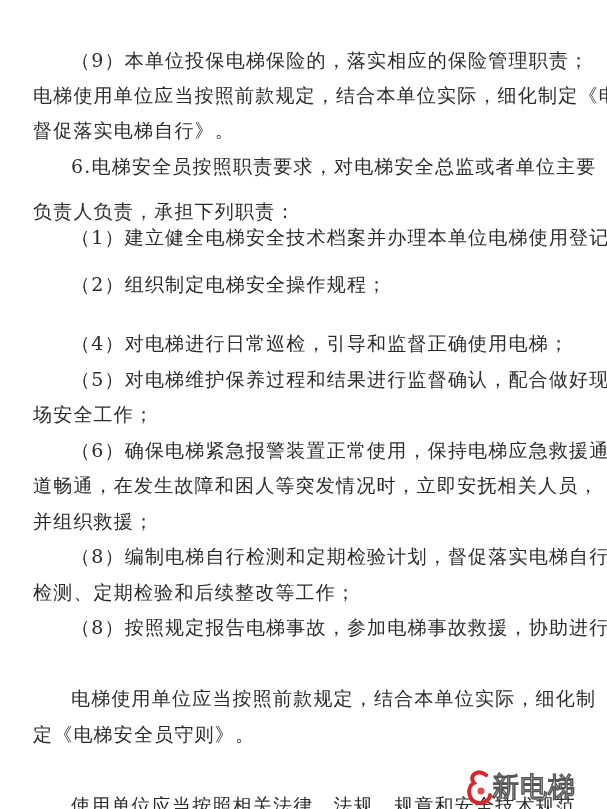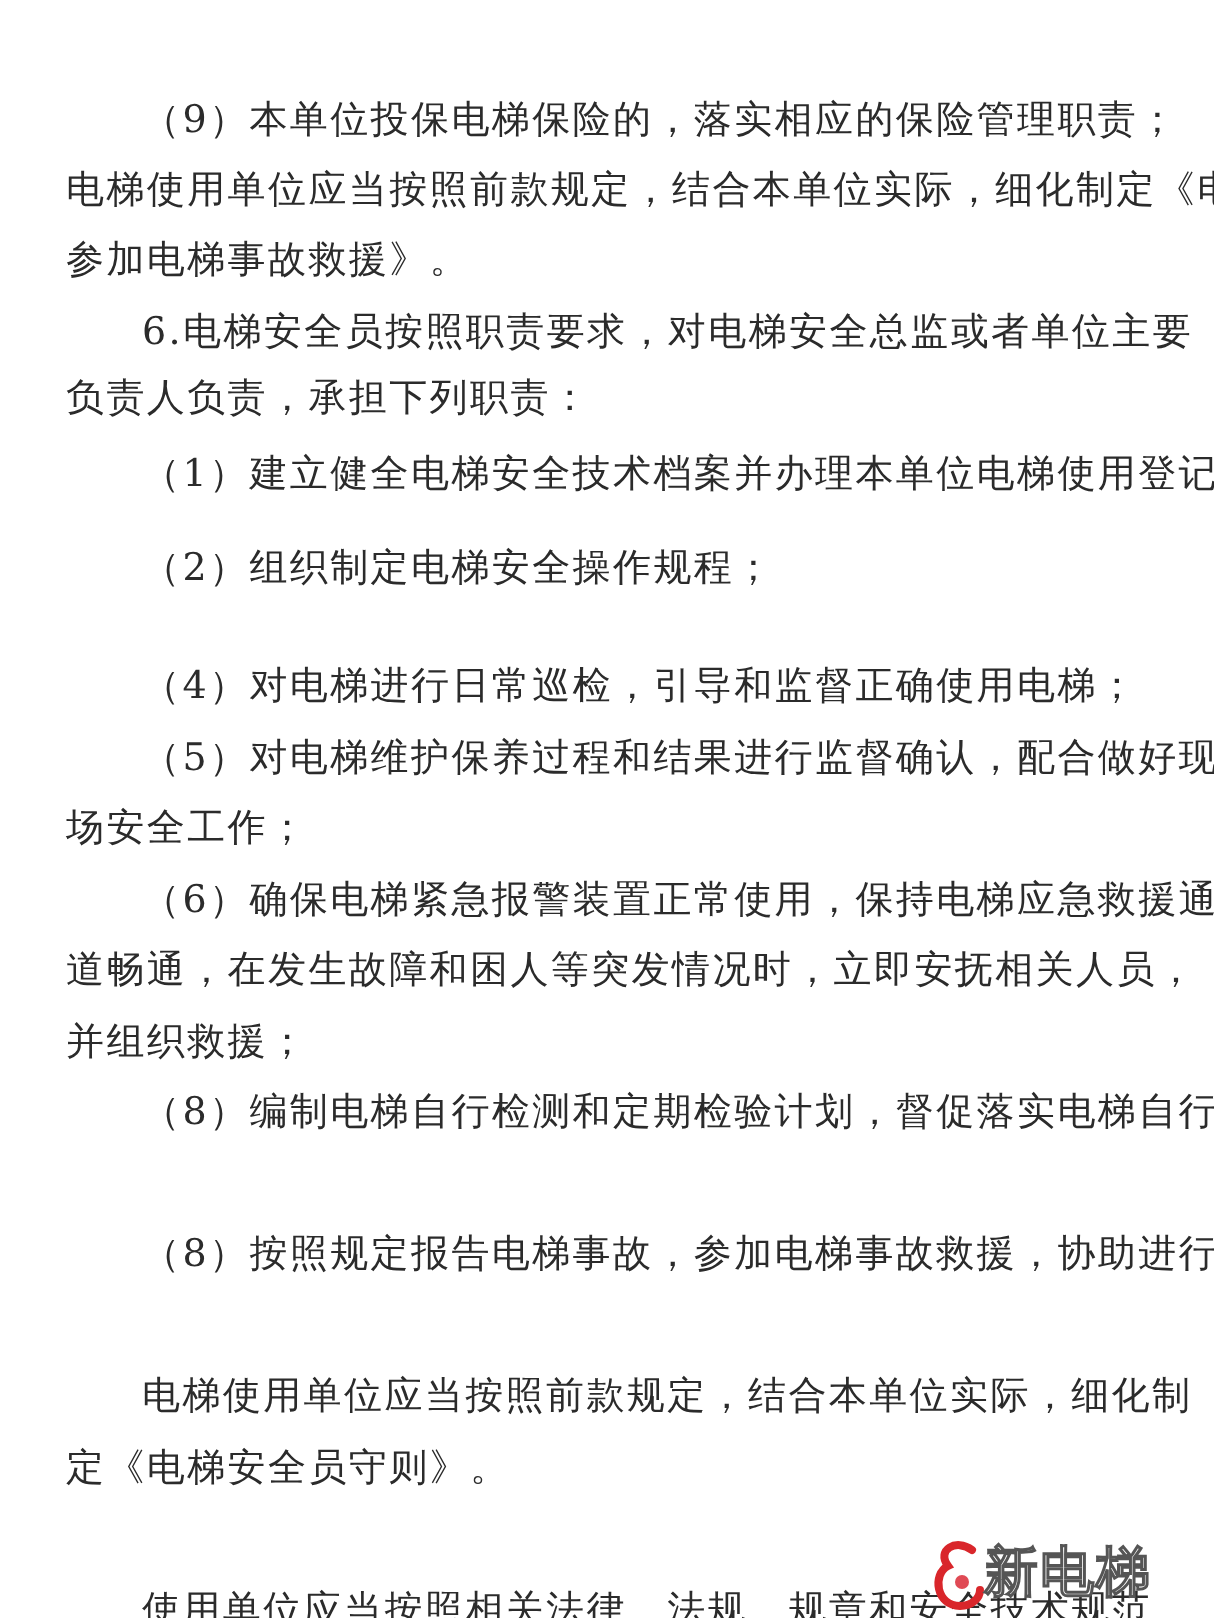--- a/index.html
+++ b/index.html
@@ -80,32 +80,33 @@
       -webkit-text-stroke: 0.9px #555555;
       letter-spacing: 0.3px;
     }
   </style>
 </head>
 <body>
 
 <div class="page">
   <div class="line indent" style="top:20px">（9）本单位投保电梯保险的，落实相应的保险管理职责；</div>
   <div class="line" style="top:55px">电梯使用单位应当按照前款规定，结合本单位实际，细化制定《电</div>
-  <div class="line" style="top:90px">参加电梯事故救援》。</div>
+  <div class="line" style="top:90px">督促落实电梯自行》。</div>
   <div class="line indent" style="top:126px">6.电梯安全员按照职责要求，对电梯安全总监或者单位主要</div>
-  <div class="line" style="top:159px">负责人负责，承担下列职责：</div>
+  <div class="line" style="top:171px">负责人负责，承担下列职责：</div>
   <div class="line indent" style="top:197px">（1）建立健全电梯安全技术档案并办理本单位电梯使用登记；</div>
   <div class="line indent" style="top:244px">（2）组织制定电梯安全操作规程；</div>
   <div class="line indent" style="top:303px">（4）对电梯进行日常巡检，引导和监督正确使用电梯；</div>
   <div class="line indent" style="top:339px">（5）对电梯维护保养过程和结果进行监督确认，配合做好现</div>
   <div class="line" style="top:374px">场安全工作；</div>
   <div class="line indent" style="top:410px">（6）确保电梯紧急报警装置正常使用，保持电梯应急救援通</div>
   <div class="line" style="top:445px">道畅通，在发生故障和困人等突发情况时，立即安抚相关人员，</div>
   <div class="line" style="top:481px">并组织救援；</div>
   <div class="line indent" style="top:516px">（8）编制电梯自行检测和定期检验计划，督促落实电梯自行</div>
+  <div class="line" style="top:552px">检测、定期检验和后续整改等工作；</div>
   <div class="line indent" style="top:587px">（8）按照规定报告电梯事故，参加电梯事故救援，协助进行</div>
   <div class="line" style="top:694px">定《电梯安全员守则》。</div>
   <div class="line indent" style="top:658px">电梯使用单位应当按照前款规定，结合本单位实际，细化制</div>
   <div class="line indent" style="top:765px">使用单位应当按照相关法律、法规、规章和安全技术规范</div>
 
   <div class="watermark">
     <svg class="wm-logo" viewBox="0 0 26 40">
       <path d="M20 6 C 12 0, 2 6, 8 14 C 0 18, 2 34, 14 34 C 20 34, 24 30, 24 26" fill="none" stroke="#d9262b" stroke-width="4" stroke-linecap="round"></path>
       <circle cx="15" cy="22" r="3.5" fill="#e04a55"></circle>
     </svg>

